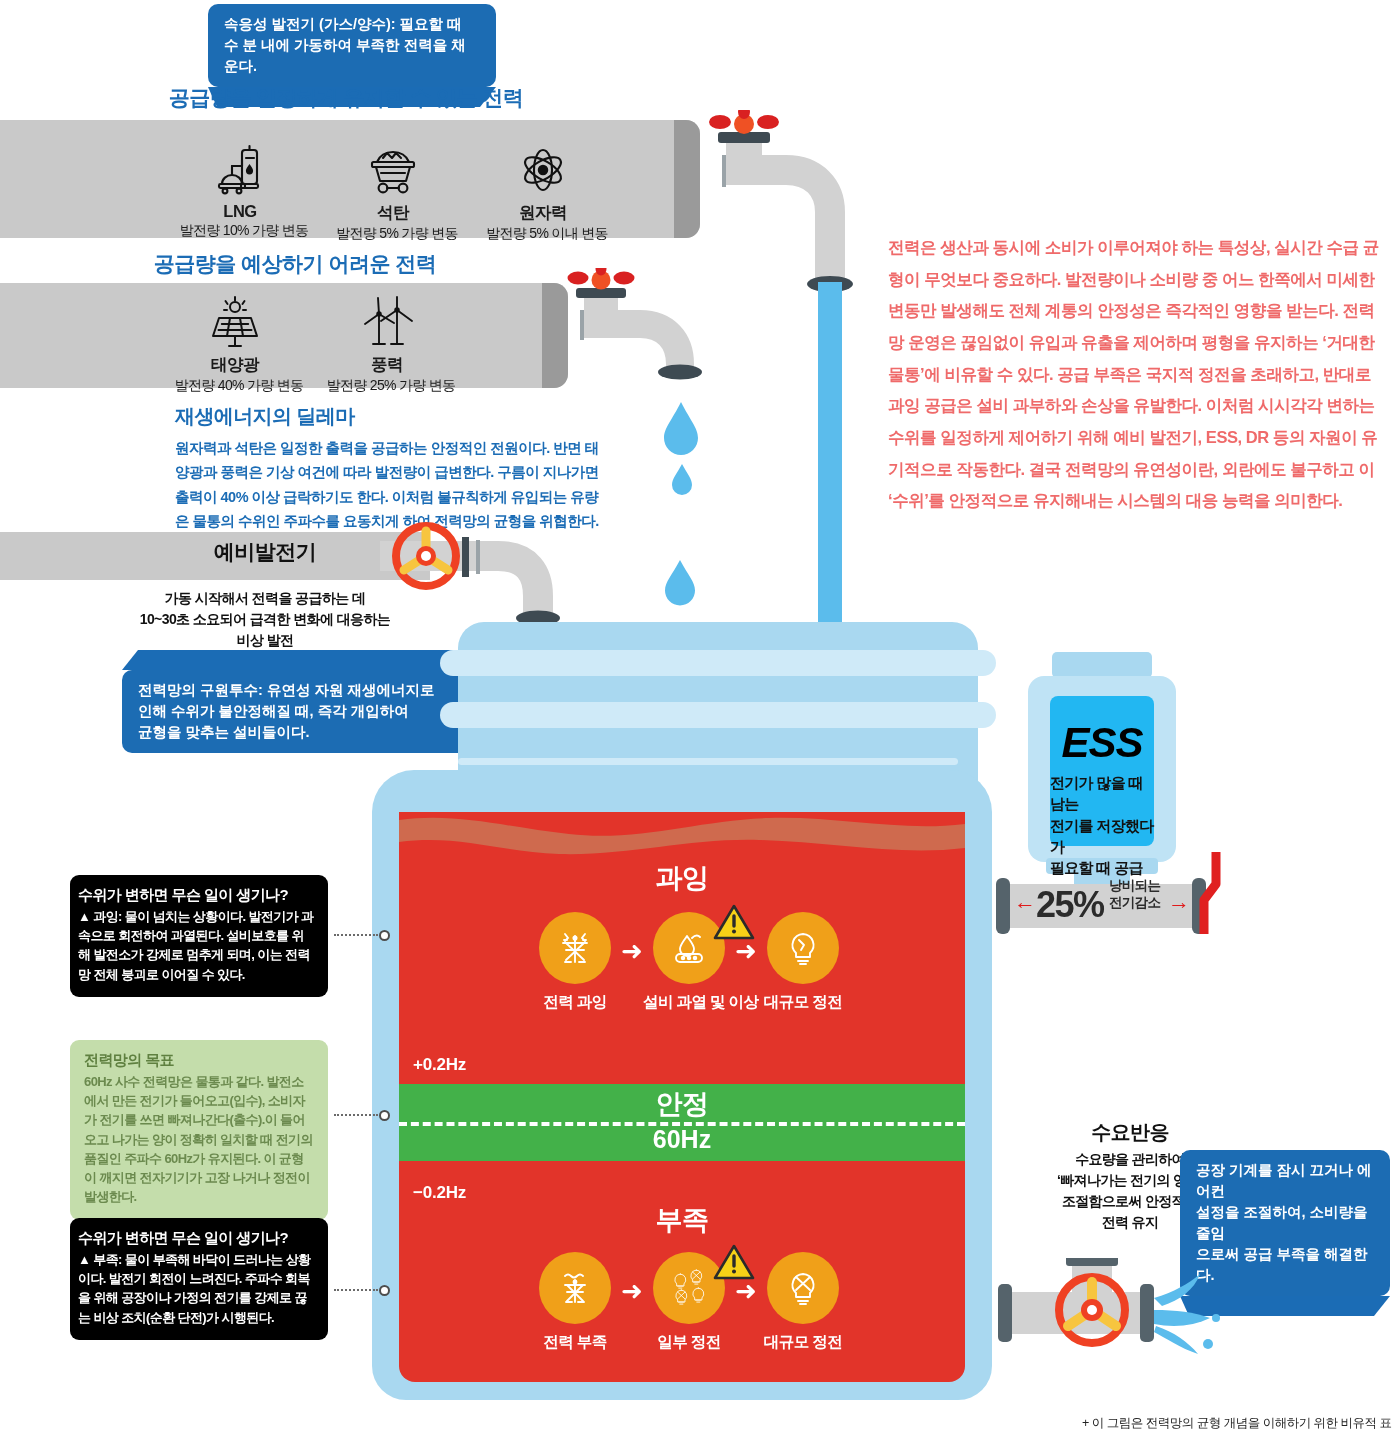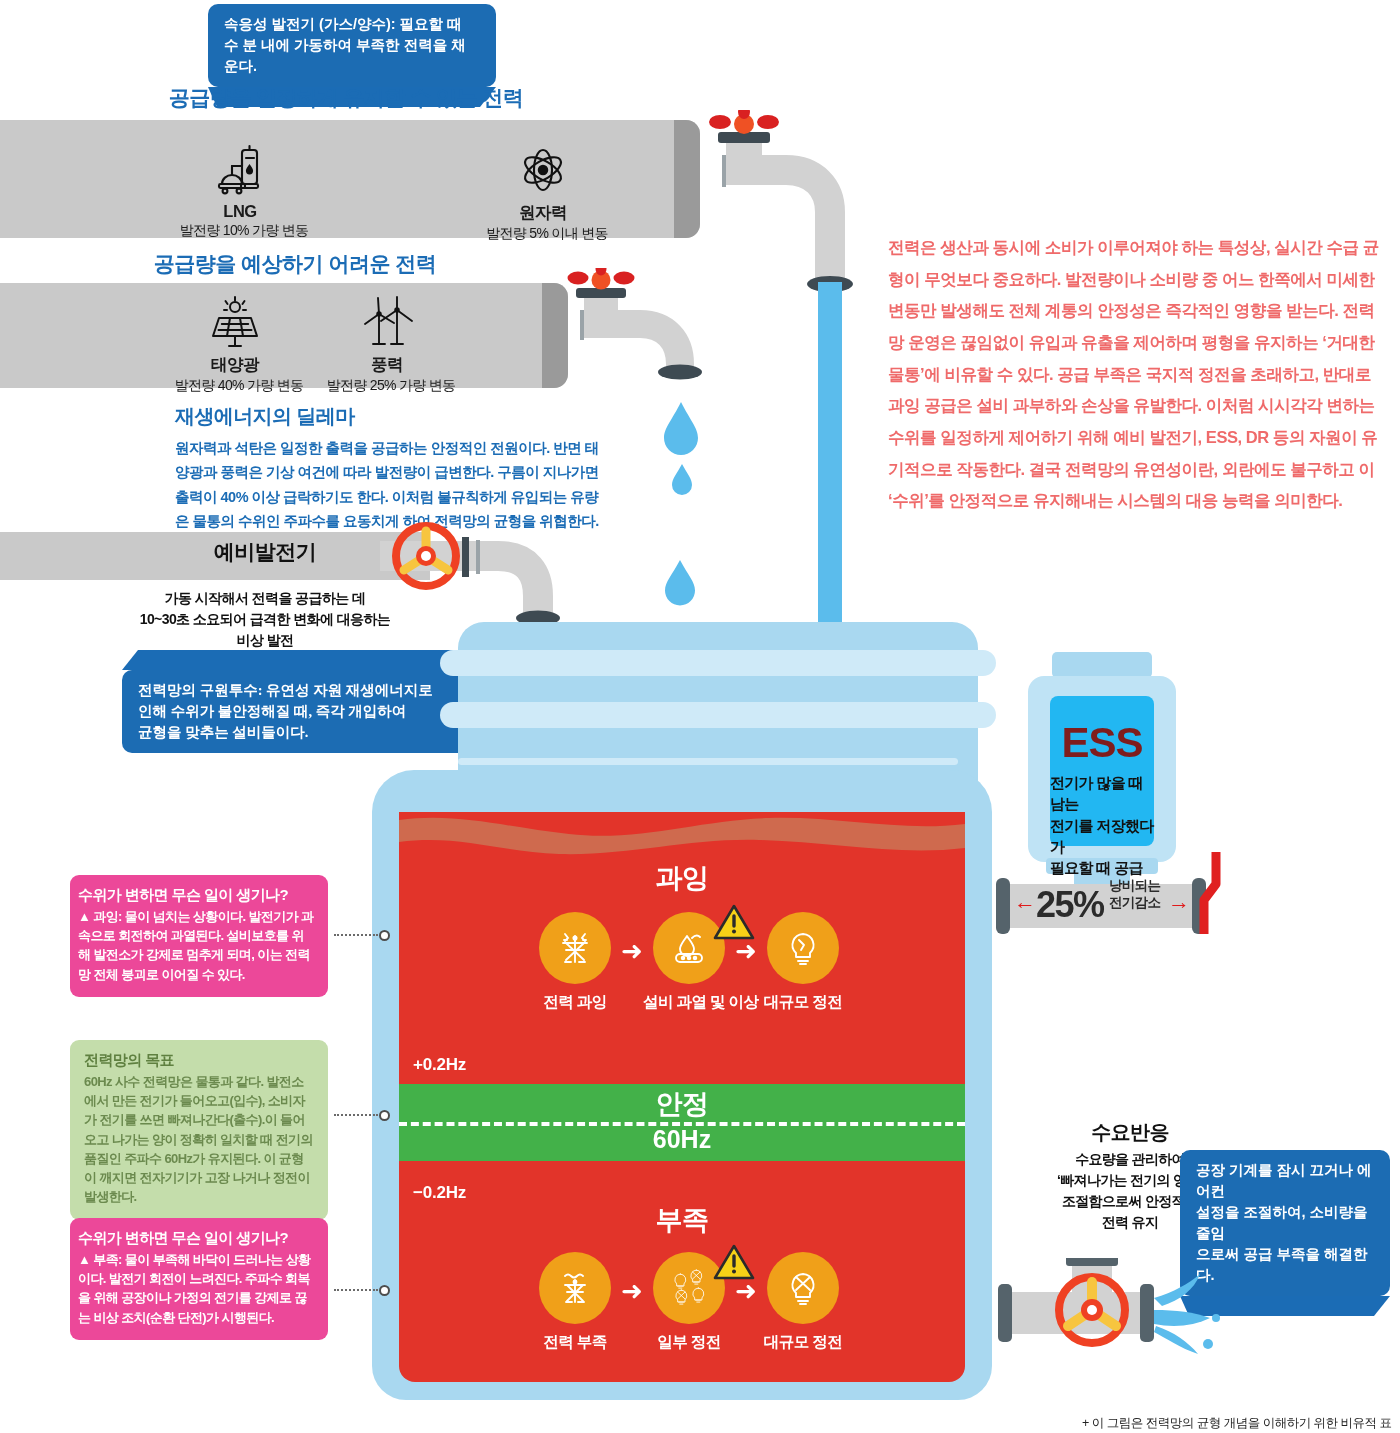--- a/index.html
+++ b/index.html
@@ -54,21 +54,21 @@
   }
 
   
   .dil-h{color:#1b6cb5;font-weight:bold;font-size:20px;letter-spacing:-0.6px;}
   .dil-b{color:#1b6cb5;font-size:14.5px;line-height:1.68;font-weight:bold;letter-spacing:-0.5px;width:425px;margin-top:6px;}
 
   .cap-sub{font-size:14px;line-height:1.5;text-align:center;color:#111;font-weight:bold;letter-spacing:-0.6px;}
 
   
   .card{border-radius:9px;padding:11px 14px 13px 14px;box-sizing:border-box;color:#fff;}
-  .card.red{background:#ec4899;padding-left:8px;}
+  .card.red{background:#000000;padding-left:8px;}
   .card.green{background:#c4ddab;color:#5c7a42;}
   .card h4{margin:0 0 2px 0;font-size:15px;font-weight:bold;letter-spacing:-0.6px;}
   .card p{margin:0;font-size:13px;line-height:1.48;font-weight:bold;letter-spacing:-0.6px;}
   .card.green h4{color:#5f8040;}
   .card.green p{color:#6b8a4e;}
   .lead-dot{width:7px;height:7px;border-radius:50%;border:2px solid #4d4d4d;background:#fff;position:absolute;}
   .lead-line{position:absolute;border-top:2px dotted #6a6a6a;height:0;}
 
   
   .tank-body{
@@ -78,21 +78,21 @@
   .inner{position:absolute;background:#e2342a;overflow:hidden;}
   .band-green{position:absolute;background:#43b149;}
   .dash{position:absolute;border-top:4px dashed #ffffff;height:0;}
   .hz-lab{position:absolute;color:#fff;font-weight:bold;font-size:17px;letter-spacing:-0.2px;}
   .zone-t{position:absolute;width:100%;text-align:center;color:#fff;font-weight:bold;font-size:27px;letter-spacing:-0.5px;}
   .stage-lab{font-size:15.5px;font-weight:bold;color:#fff;letter-spacing:-0.6px;text-align:center;margin-top:8px;white-space:nowrap;}
   .circ{width:72px;height:72px;border-radius:50%;background:#f0a019;display:flex;align-items:center;justify-content:center;}
   .arrow-w{color:#fff;font-size:26px;line-height:1;font-weight:bold;}
 
   
-  .ess-label{font-size:42px;font-weight:bold;color:#7f1d1d;text-align:center;letter-spacing:-1px;line-height:1;}
+  .ess-label{font-size:42px;font-weight:bold;color:#000000;text-align:center;letter-spacing:-1px;line-height:1;font-style:italic;}
   .ess-sub{font-size:15px;font-weight:bold;color:#111;text-align:left;line-height:1.42;margin-top:8px;letter-spacing:-0.7px;}
 
   .pct-big{font-size:36px;font-weight:bold;color:#2b2b2b;letter-spacing:-1.5px;line-height:1;}
   .pct-sub{font-size:13.5px;font-weight:bold;color:#2b2b2b;line-height:1.25;letter-spacing:-0.7px;}
 
   .dr-h{font-size:20px;font-weight:bold;color:#111;text-align:center;letter-spacing:-0.6px;}
   .dr-b{font-size:14px;font-weight:bold;color:#111;text-align:center;line-height:1.5;letter-spacing:-0.7px;margin-top:3px;}
 
   .foot{font-size:12.5px;color:#222;letter-spacing:-0.5px;}
 </style>
@@ -128,20 +128,38 @@
           <circle cx="13" cy="49" r="2.4"></circle>
             <circle cx="27" cy="49" r="2.4"></circle>
           <rect x="29" y="42" width="17" height="4" rx="1.4"></rect>
         </g>
       </svg>
     </div>
     <div class="nm">LNG</div>
     <div class="dv">발전량 10% 가량 변동</div>
   </div>
 
+  <div class="src" style="left:318px;top:136px;">
+    <div class="ico">
+      <svg width="60" height="56" viewBox="0 0 60 56">
+        <g fill="none" stroke="#111" stroke-width="2.1" stroke-linecap="round" stroke-linejoin="round">
+          <path d="M14 20 c3 -7 8 -10 16 -10 s13 3 16 10"></path>
+          <path d="M20 16 l4 -5 5 5 4 -5 5 5"></path>
+          <rect x="9" y="20" width="42" height="5" rx="1.6"></rect>
+          <path d="M13 25 l4 14 h26 l4 -14"></path>
+          <path d="M18 31 h24"></path>
+          <circle cx="20" cy="46" r="4.4"></circle>
+            <circle cx="40" cy="46" r="4.4"></circle>
+          <path d="M24 46 h12"></path>
+        </g>
+      </svg>
+    </div>
+    <div class="nm">석탄</div>
+    <div class="dv">발전량 5% 가량 변동</div>
+  </div>
 
   <div class="src" style="left:468px;top:136px;">
     <div class="ico">
       <svg width="58" height="56" viewBox="0 0 58 56">
         <g fill="none" stroke="#111" stroke-width="2.1">
           <ellipse cx="29" cy="28" rx="20" ry="9" transform="rotate(30 29 28)"></ellipse>
           <ellipse cx="29" cy="28" rx="20" ry="9" transform="rotate(-30 29 28)"></ellipse>
           <ellipse cx="29" cy="28" rx="20" ry="9" transform="rotate(90 29 28)"></ellipse>
           <circle cx="29" cy="28" r="4.2" fill="#111"></circle>
         </g>
@@ -265,21 +283,21 @@
             <path d="M46 38 L68 52"></path>
         </g>
         <circle cx="46" cy="38" r="10" fill="#ef4123"></circle>
         <circle cx="46" cy="38" r="5" fill="#fff"></circle>
       </g>
     </svg>
   </div>
 
   <div class="abs" style="left:122px;top:650px;">
     <div class="tail tail-up" style="left:186px;top:-19px;transform:scaleX(-1);"></div>
-    <div class="bubble" style="width:360px;white-space:pre-line;font-family:Liberation Serif, serif;">전력망의 구원투수: 유연성 자원 재생에너지로
+    <div class="bubble" style="width:360px;white-space:pre-line;">전력망의 구원투수: 유연성 자원 재생에너지로
 인해 수위가 불안정해질 때, 즉각 개입하여
 균형을 맞추는 설비들이다.</div>
   </div>
 
   <div class="abs tank-body" style="left:458px;top:622px;width:520px;height:200px;border-radius:26px 26px 0 0;"></div>
   <div class="abs rib" style="left:440px;top:650px;width:556px;height:26px;"></div>
   <div class="abs rib" style="left:440px;top:702px;width:556px;height:26px;"></div>
   <div class="abs rib" style="left:458px;top:758px;width:500px;height:7px;border-radius:4px;"></div>
 
   <div class="abs tank-body" style="left:372px;top:770px;width:620px;height:630px;border-radius:42px 42px 34px 34px;"></div>

